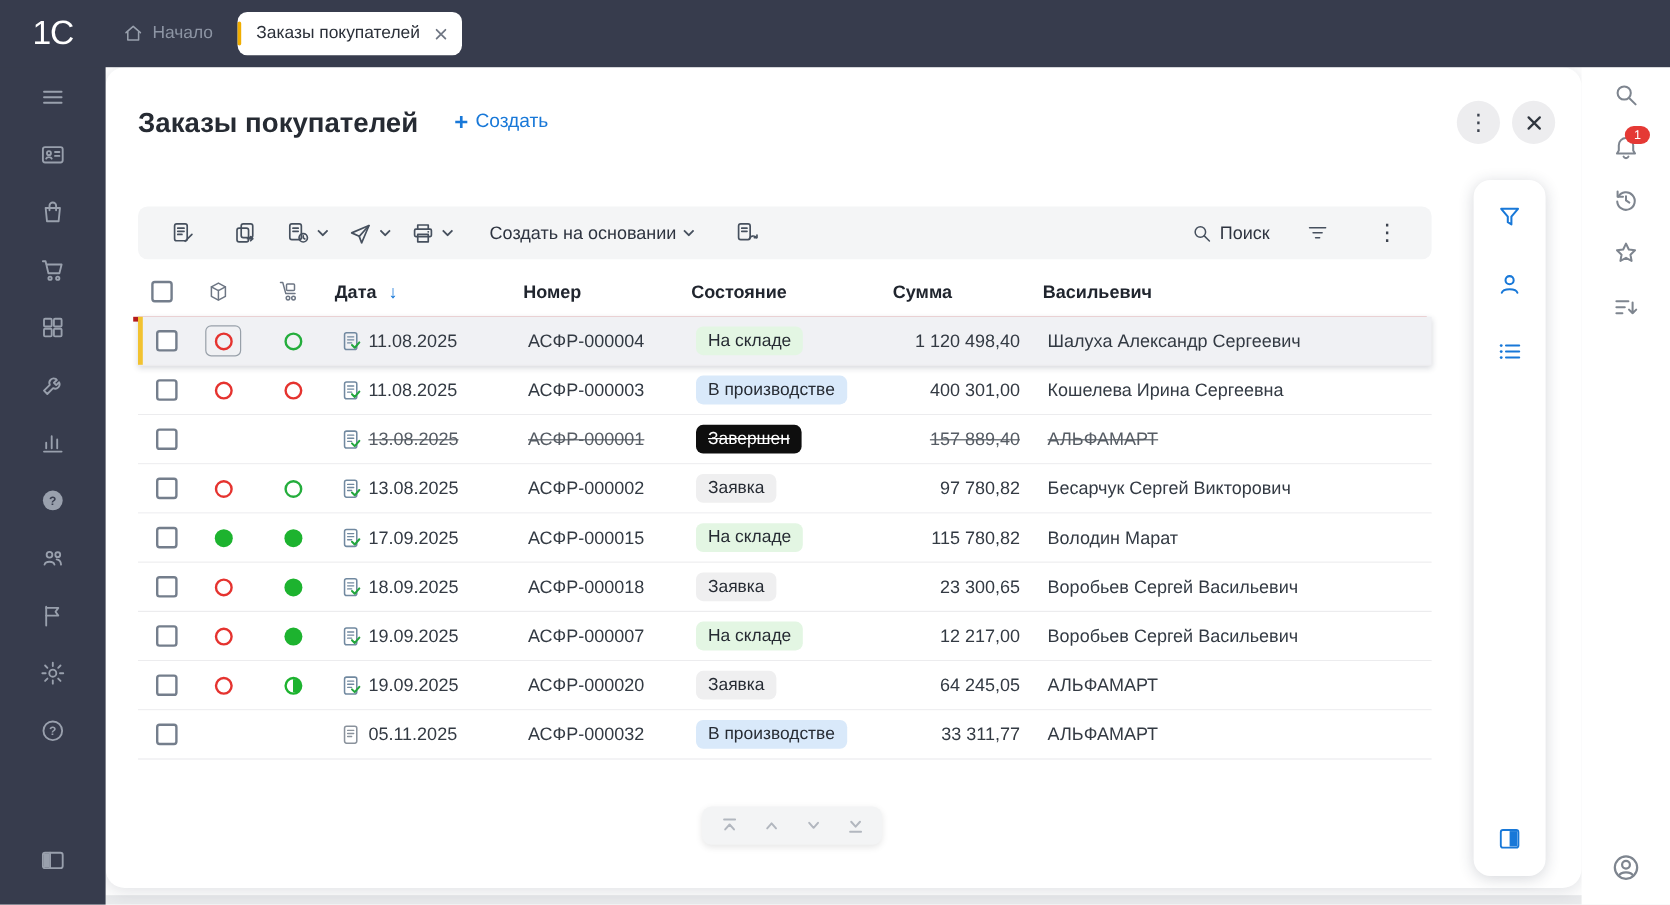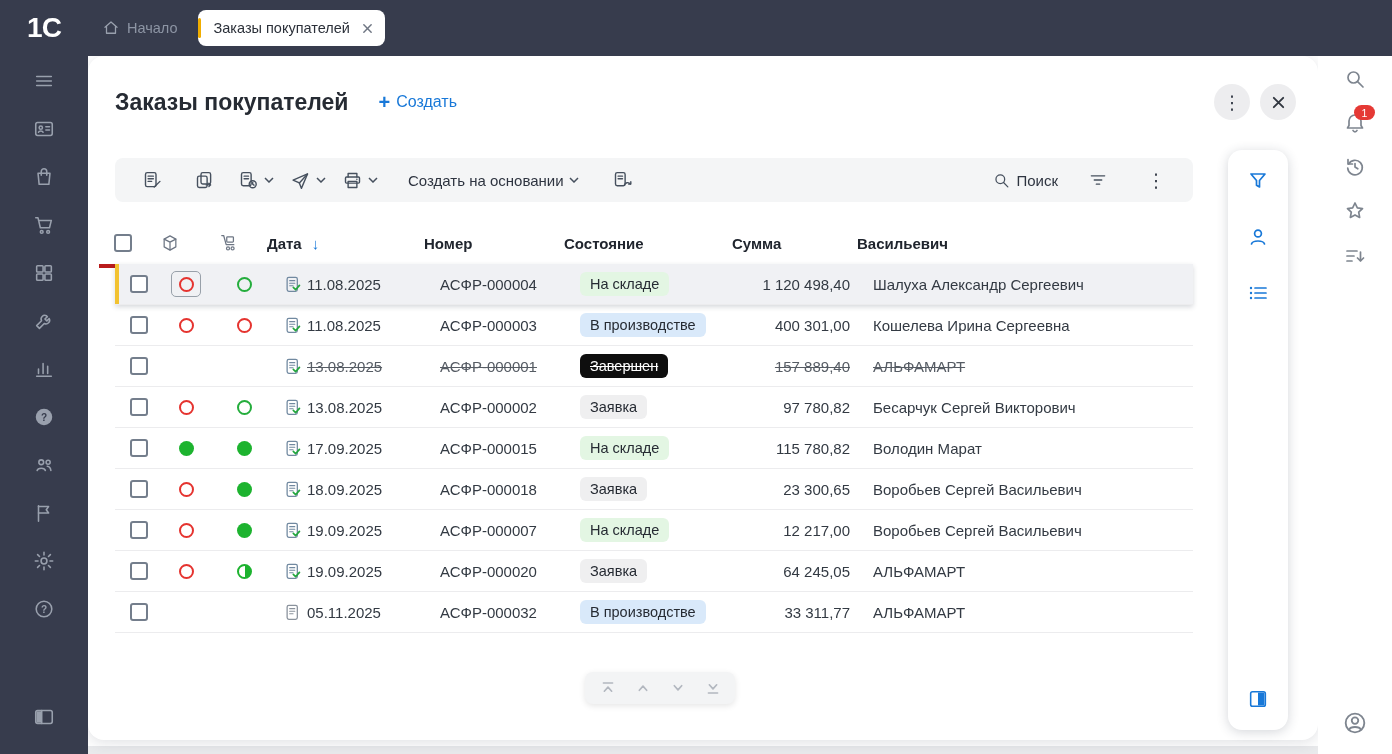--- a/index.html
+++ b/index.html
@@ -1,21 +1,21 @@
 <!DOCTYPE html>
 <html><head>
 <meta charset="utf-8">
 <style>
   html,body{margin:0;padding:0}
   body{font-family:"Liberation Sans",sans-serif;background:#fff}
   .screen{position:relative;width:1392px;height:754px;overflow:hidden;background:#fff}
 
   
   .topbar{position:absolute;top:0;left:0;right:0;height:56px;background:#373c4d;display:flex;align-items:center;z-index:6}
-  .logo{width:88px;text-align:center;color:#fff;font-size:28px;font-weight:bold;letter-spacing:-1px;cursor:default}
+  .logo{width:88px;text-align:center;color:#fff;font-size:28px;font-weight:normal;letter-spacing:-1px;cursor:default}
   .crumb{display:flex;align-items:center;gap:7px;color:#8d95a4;font-size:14.5px;margin-left:14px;cursor:pointer}
   .tab{display:flex;align-items:center;gap:12px;background:#fff;height:36px;border-radius:8px;margin-left:20px;padding:0 12px 0 16px;position:relative;color:#2b3039;font-size:14.5px;cursor:pointer}
   .tab::before{content:'';position:absolute;left:0;top:8px;bottom:8px;width:3px;border-radius:2px;background:#f0ad00}
 
   
   .sidebar{position:absolute;left:0;top:0;bottom:0;width:88px;background:#373c4d;z-index:5}
   .side-items{display:flex;flex-direction:column;align-items:center;gap:26px;margin-top:70px}
   .side-item{width:40px;height:22px;display:flex;align-items:center;justify-content:center;cursor:pointer}
   .side-bottom{position:absolute;bottom:26px;left:0;width:88px;display:flex;justify-content:center}
   .sic{stroke:#99a0ad;fill:none;stroke-width:1.7;stroke-linecap:round;stroke-linejoin:round}
@@ -33,29 +33,29 @@
 
   .card-head{position:absolute;top:24px;left:27px;right:22px;height:44px;display:flex;align-items:center}
   .page-title{font-size:23px;font-weight:bold;color:#262b33}
   .create-link{display:flex;align-items:center;gap:6px;margin-left:30px;color:#1878d8;font-size:16px;cursor:pointer}
   .create-plus{font-size:20px;font-weight:bold;line-height:1}
   .head-spacer{flex:1}
   .round-btn{width:36px;height:36px;border-radius:50%;background:#ededef;display:flex;align-items:center;justify-content:center;cursor:pointer;margin-left:10px}
   .dots-v{color:#3c424e;font-size:19px;line-height:1}
 
   
-  .toolbar{position:absolute;top:102px;left:27px;width:1078px;height:44px;background:#f4f5f6;border-radius:8px;display:flex;align-items:center;padding:0 14px;box-sizing:border-box;gap:6px}
+  .toolbar{position:absolute;top:116px;left:27px;width:1078px;height:44px;background:#f4f5f6;border-radius:8px;display:flex;align-items:center;padding:0 14px;box-sizing:border-box;gap:6px}
   .tbtn{height:34px;min-width:36px;padding:0 5px;display:flex;align-items:center;justify-content:center;gap:5px;border-radius:6px;cursor:pointer}
   .tic{stroke:#46505e;fill:none;stroke-width:1.6;stroke-linecap:round;stroke-linejoin:round}
   .tlabel{font-size:15px;color:#2e3440;white-space:nowrap}
   .tool-right{margin-left:auto;display:flex;align-items:center;gap:12px}
 
   
   .thead,.trow{display:grid;grid-template-columns:48px 46px 70px 161px 140px 160px 112px 1fr;align-items:center}
-  .thead{position:absolute;top:166px;left:11px;width:1078px;height:42px;border-bottom:4px solid #b91c1c;font-weight:bold;font-size:15px;color:#20252e}
+  .thead{position:absolute;top:166px;left:23px;width:1078px;height:42px;border-bottom:4px solid #b91c1c;font-weight:bold;font-size:15px;color:#20252e}
   .tbody{position:absolute;top:208px;left:27px;width:1078px}
   .trow{position:relative;height:40px;border-bottom:1px solid #ececee;font-size:15px;color:#333a43;cursor:pointer;background:#fff}
   .trow.selected{background:#f0f1f4;box-shadow:0 2px 5px rgba(30,40,60,.18);z-index:2}
   .trow.selected::before{content:'';position:absolute;left:0;top:0;bottom:0;width:4px;background:#f2c230}
   .trow.struck .t{color:#565c64;text-decoration:line-through}
   .trow.struck .pill{text-decoration:line-through}
   .cell{display:flex;align-items:center;height:100%;box-sizing:border-box}
   .c-check{justify-content:center}
   .c-m1,.c-m2{justify-content:center}
   .c-date{padding-left:6px;gap:5px}

